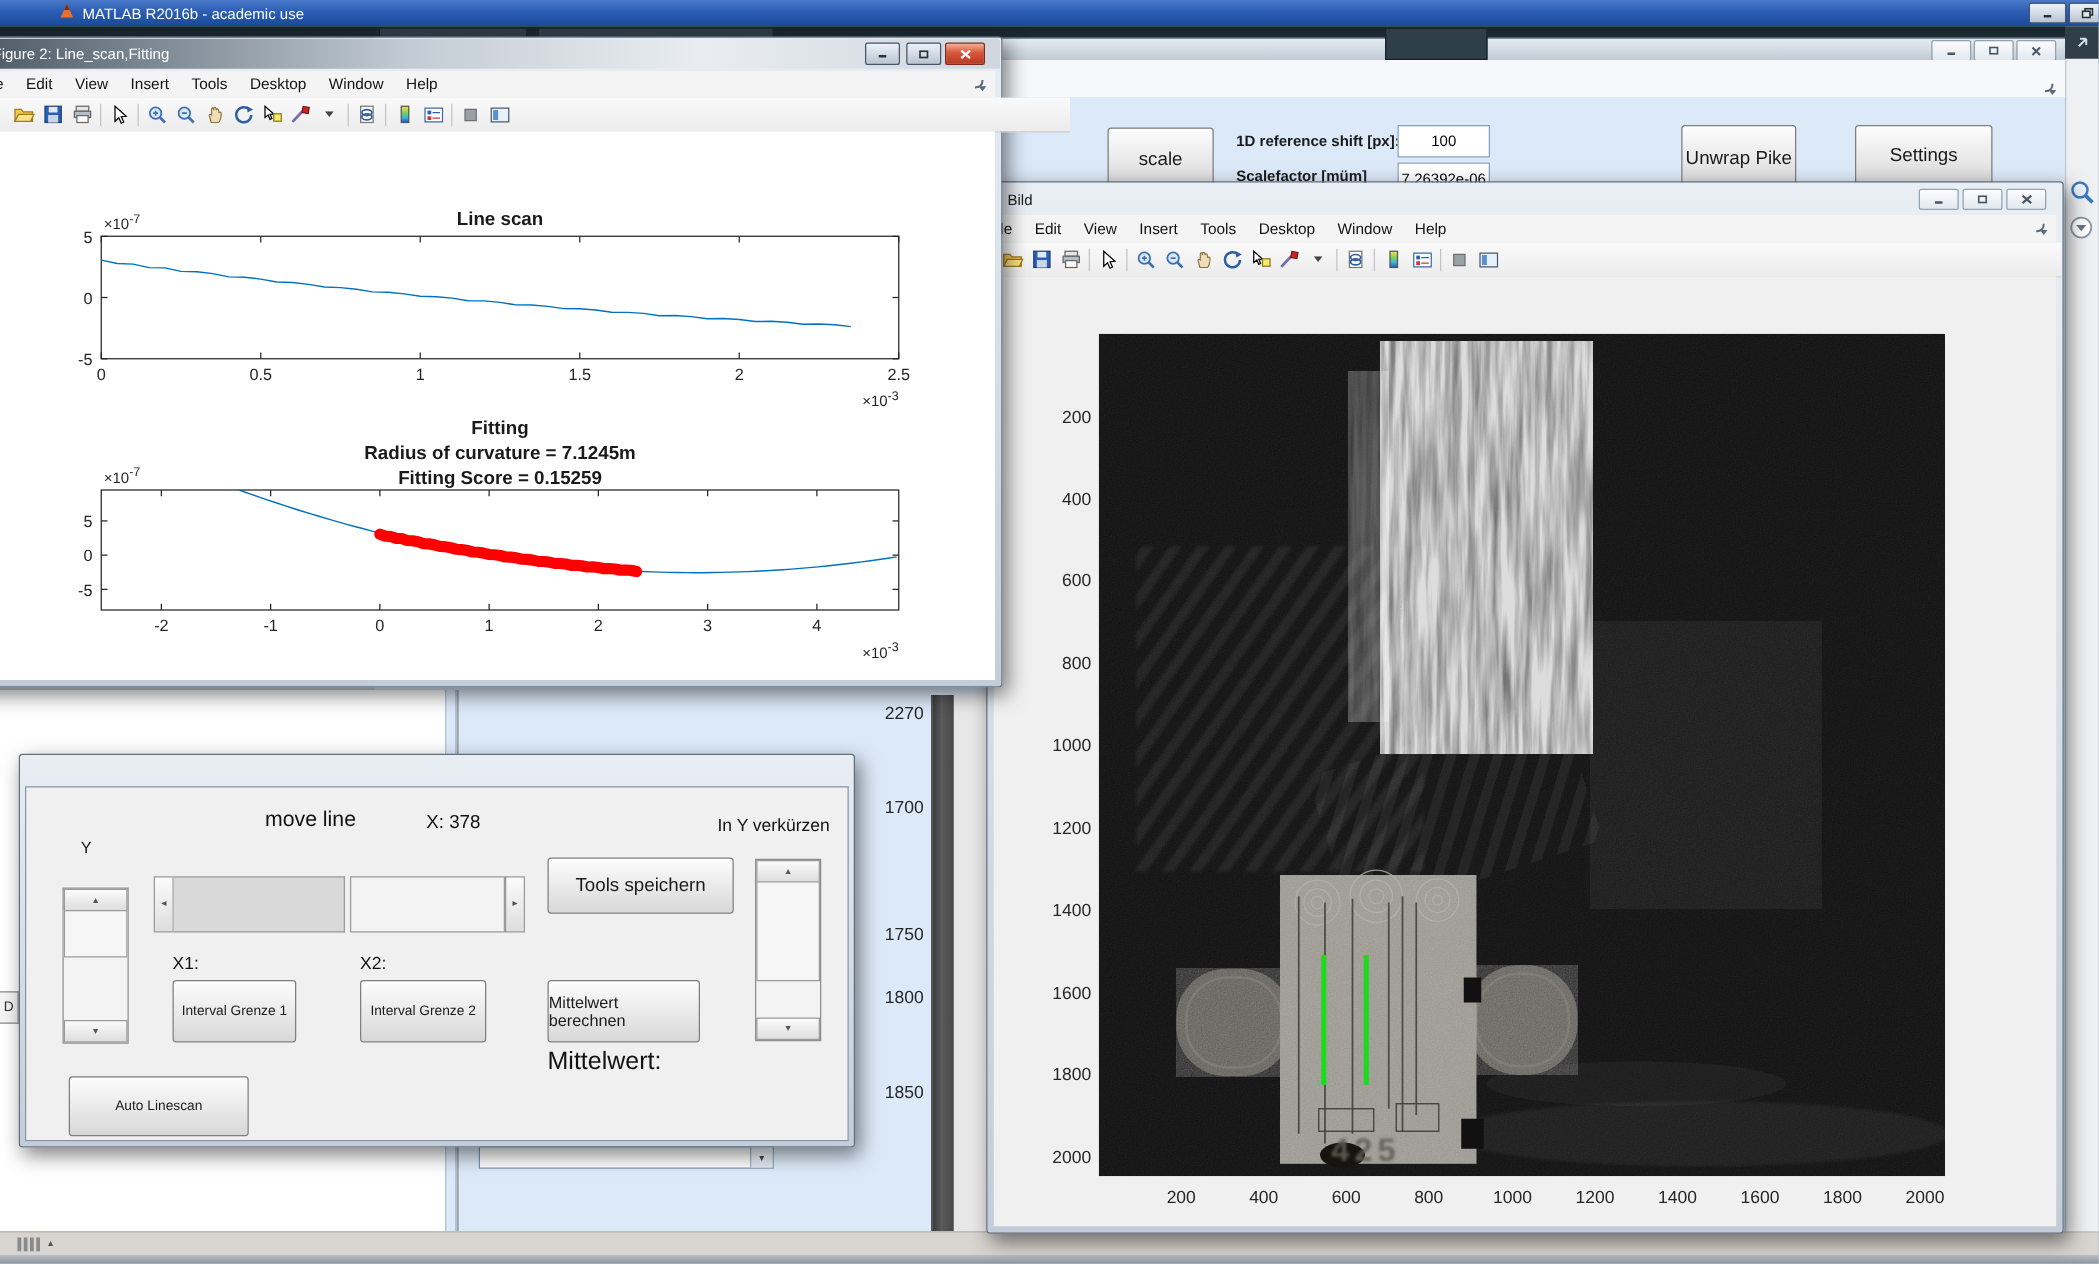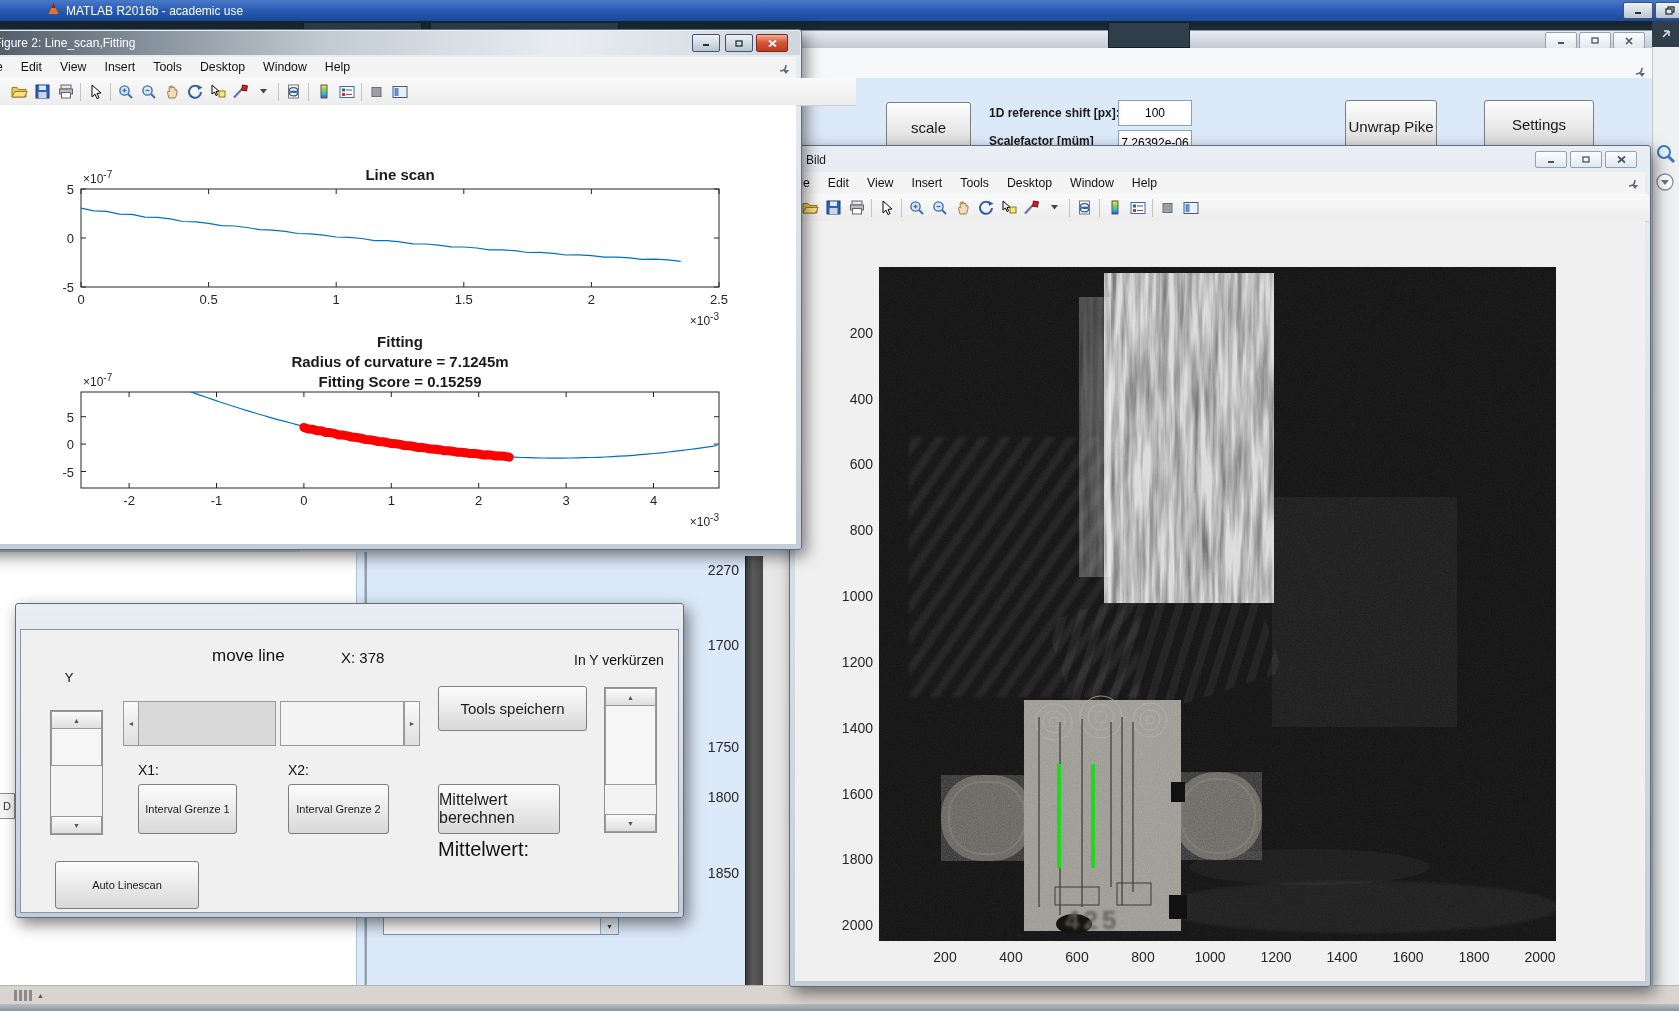--- a/index.html
+++ b/index.html
@@ -703,18 +703,18 @@
       <div class="thumb" style="top:17px;height:80px"></div>
       <div class="ab" style="bottom:0">
           <span>▼</span>
         </div>
     </div>
 
     <div class="slabel" style="left:122px;top:158px;font-size:14px">X1:</div>
     <div class="slabel" style="left:272px;top:158px;font-size:14px">X2:</div>
     <div class="abs mbtn" style="left:122px;top:180px;width:97px;height:48px;font-size:11px">Interval Grenze 1</div>
     <div class="abs mbtn" style="left:272px;top:180px;width:99px;height:48px;font-size:11px">Interval Grenze 2</div>
-    <div class="abs mbtn" style="left:422px;top:180px;width:120px;height:48px;font-size:16px">Mittelwert berechnen</div>
+    <div class="abs mbtn" style="left:422px;top:180px;width:120px;height:48px;font-size:13px">Mittelwert berechnen</div>
     <div class="slabel" style="left:422px;top:234px;font-size:20px">Mittelwert:</div>
     <div class="abs mbtn" style="left:39px;top:257px;width:142px;height:46px;font-size:11px">Auto Linescan</div>
   </div>
 
 </div>
 
 </body></html>

